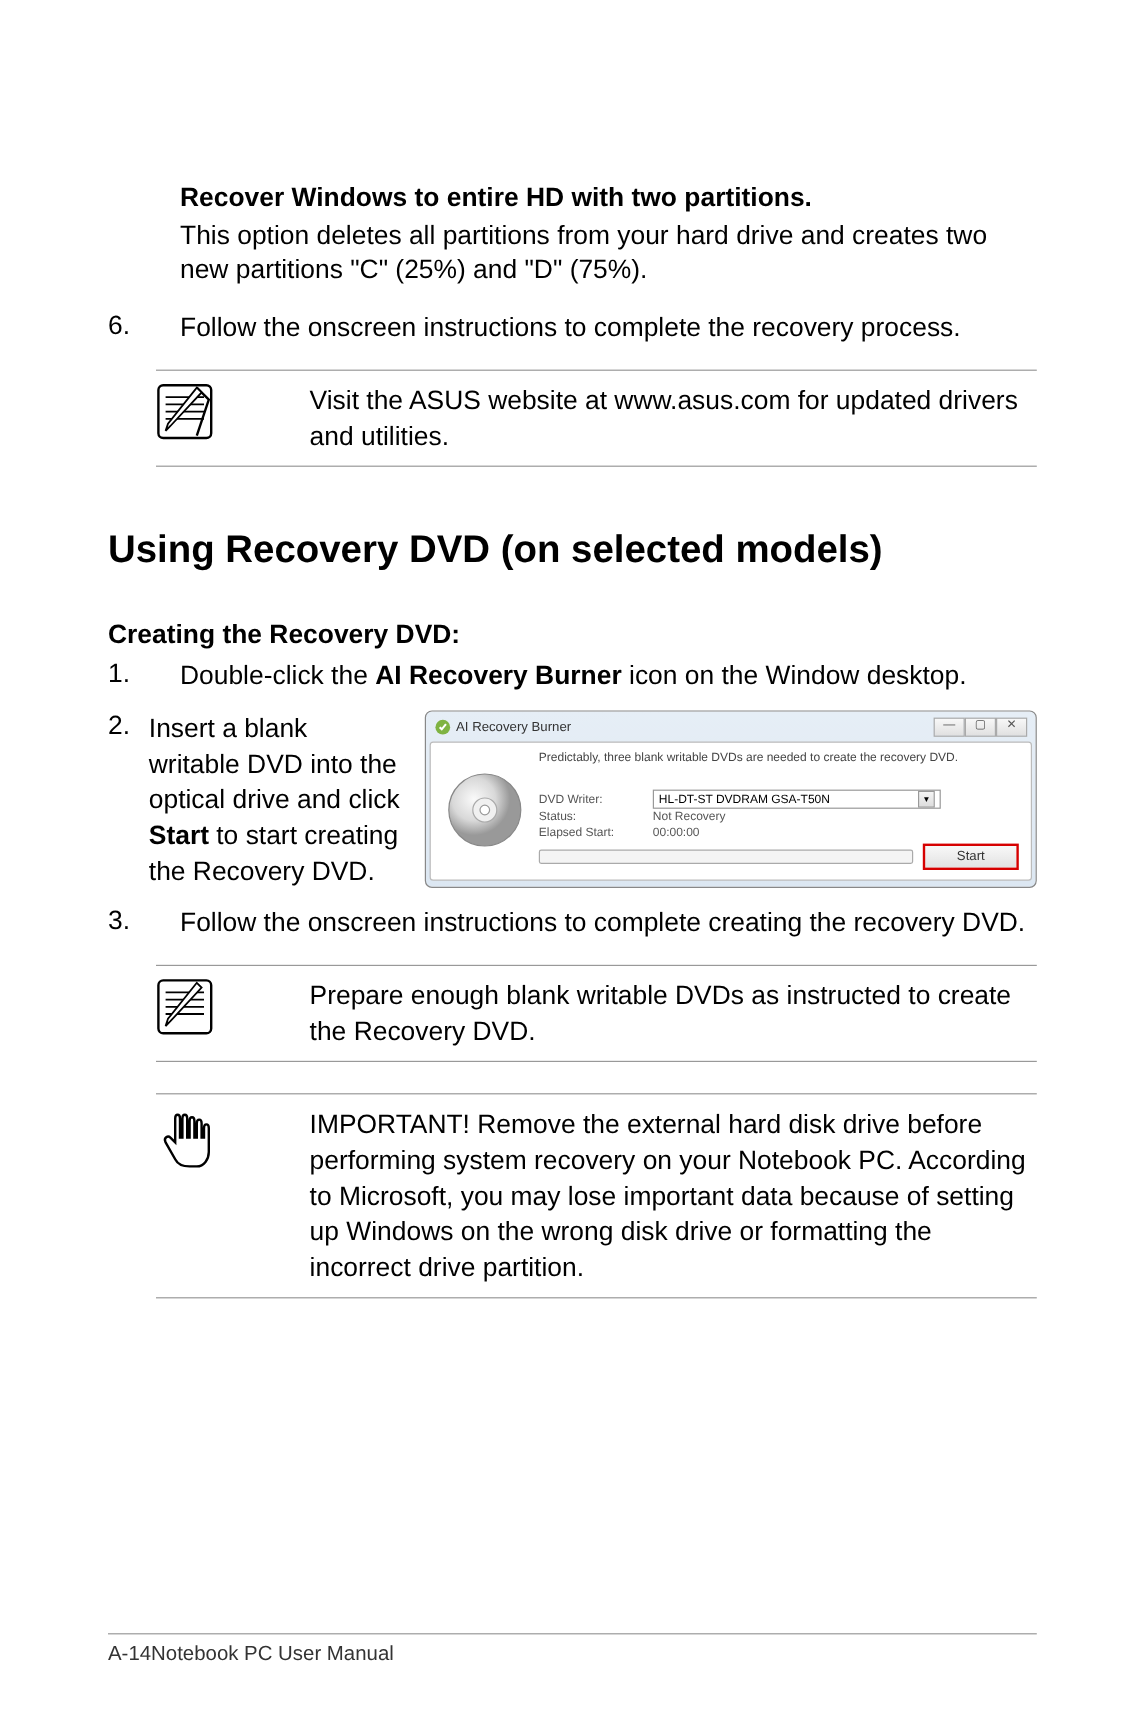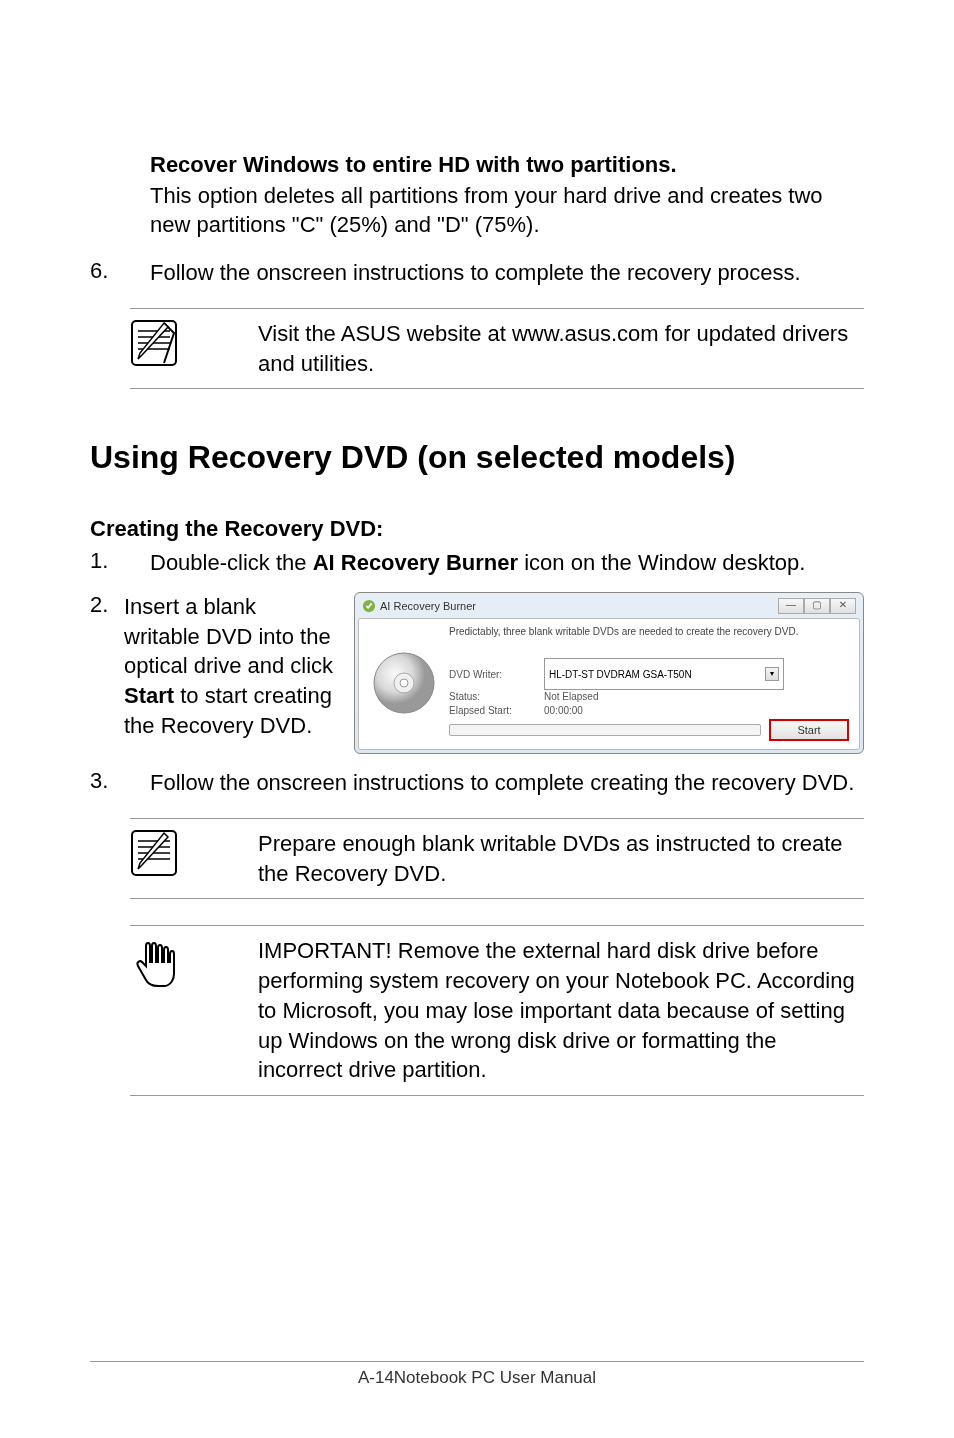--- a/index.html
+++ b/index.html
@@ -80,21 +80,21 @@
       gap: 10px;
     }
     .disc-col { width: 70px; display:flex; align-items:center; justify-content:center; }
     .disc-col svg { width:66px; height:66px; }
     .fields-col { flex: 1; display:flex; flex-direction:column; }
     .predict-text { font-size: 10px; color: #444; margin-bottom: 20px; }
     .field-row { display:flex; align-items:center; margin-bottom: 0; }
     .field-label { width: 95px; font-size: 10px; color:#555; }
     .field-val { flex: 1; font-size: 10px; color:#555; }
     .combo {
-      width: 240px; height: 32px;
+      width: 240px; height: 16px;
       border:1px solid #999; background:#fff;
       font-size:10px; display:flex; align-items:center;
       padding:0 4px; justify-content:space-between;
     }
     .dropbtn {
       width:14px; height:14px;
       border:1px solid #999; background:linear-gradient(#f4f4f4,#ddd);
       font-size:8px; text-align:center; line-height:12px;
     }
     .progress-bar { height:12px; border:1px solid #aaa; border-radius:2px; background:#f4f4f4; flex:1; margin-right:8px; }
@@ -108,21 +108,21 @@
     }
     .note-svg { display:block; }
     .hand-svg { display:block; }
     .footer {
       position: absolute;
       bottom: 50px;
       left: 90px; right: 90px;
       border-top: 1px solid #999;
       padding-top: 6px;
       display: flex;
-      justify-content: center;
+      justify-content: flex-start;
       font-size: 17px;
       color: #333;
     }
   </style>
 </head>
 <body>
 
 <div class="content-block indent">
   <div class="bold-title">Recover Windows to entire HD with two partitions.</div>
   <div class="body-text">This option deletes all partitions from your hard drive and creates two new partitions "C" (25%) and "D" (75%).</div>
@@ -195,21 +195,21 @@
           <div class="predict-text">Predictably, three blank writable DVDs are needed to create the recovery DVD.</div>
           <div class="field-row">
             <div class="field-label">DVD Writer:</div>
             <div class="combo">
               <span>HL-DT-ST DVDRAM GSA-T50N</span>
               <div class="dropbtn">▾</div>
             </div>
           </div>
           <div class="field-row">
             <div class="field-label">Status:</div>
-            <div class="field-val">Not Elapsed</div>
+            <div class="field-val">Not Recovery</div>
           </div>
           <div class="field-row">
             <div class="field-label">Elapsed Start:</div>
             <div class="field-val">00:00:00</div>
           </div>
           <div class="start-btn-wrap">
             <div class="progress-bar"></div>
             <div class="start-btn">Start</div>
           </div>
         </div>

